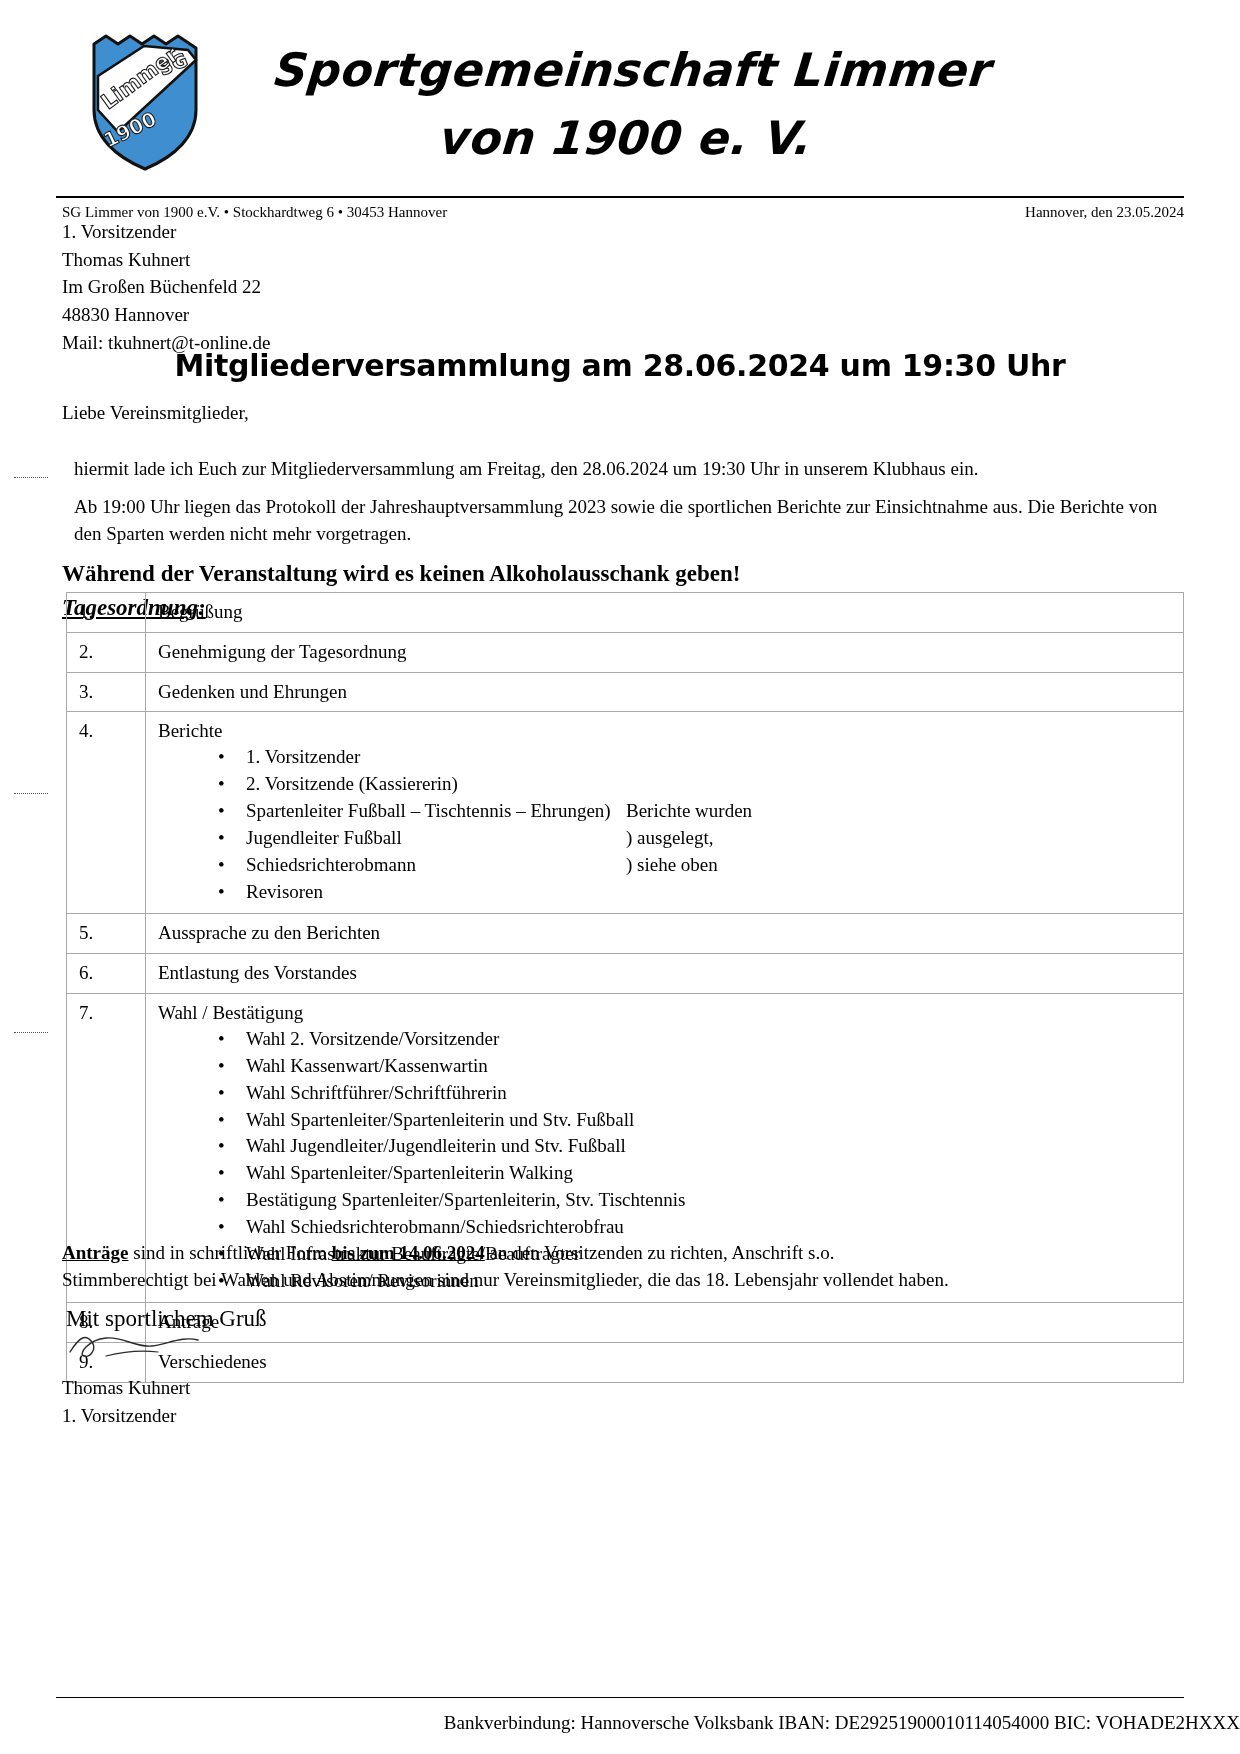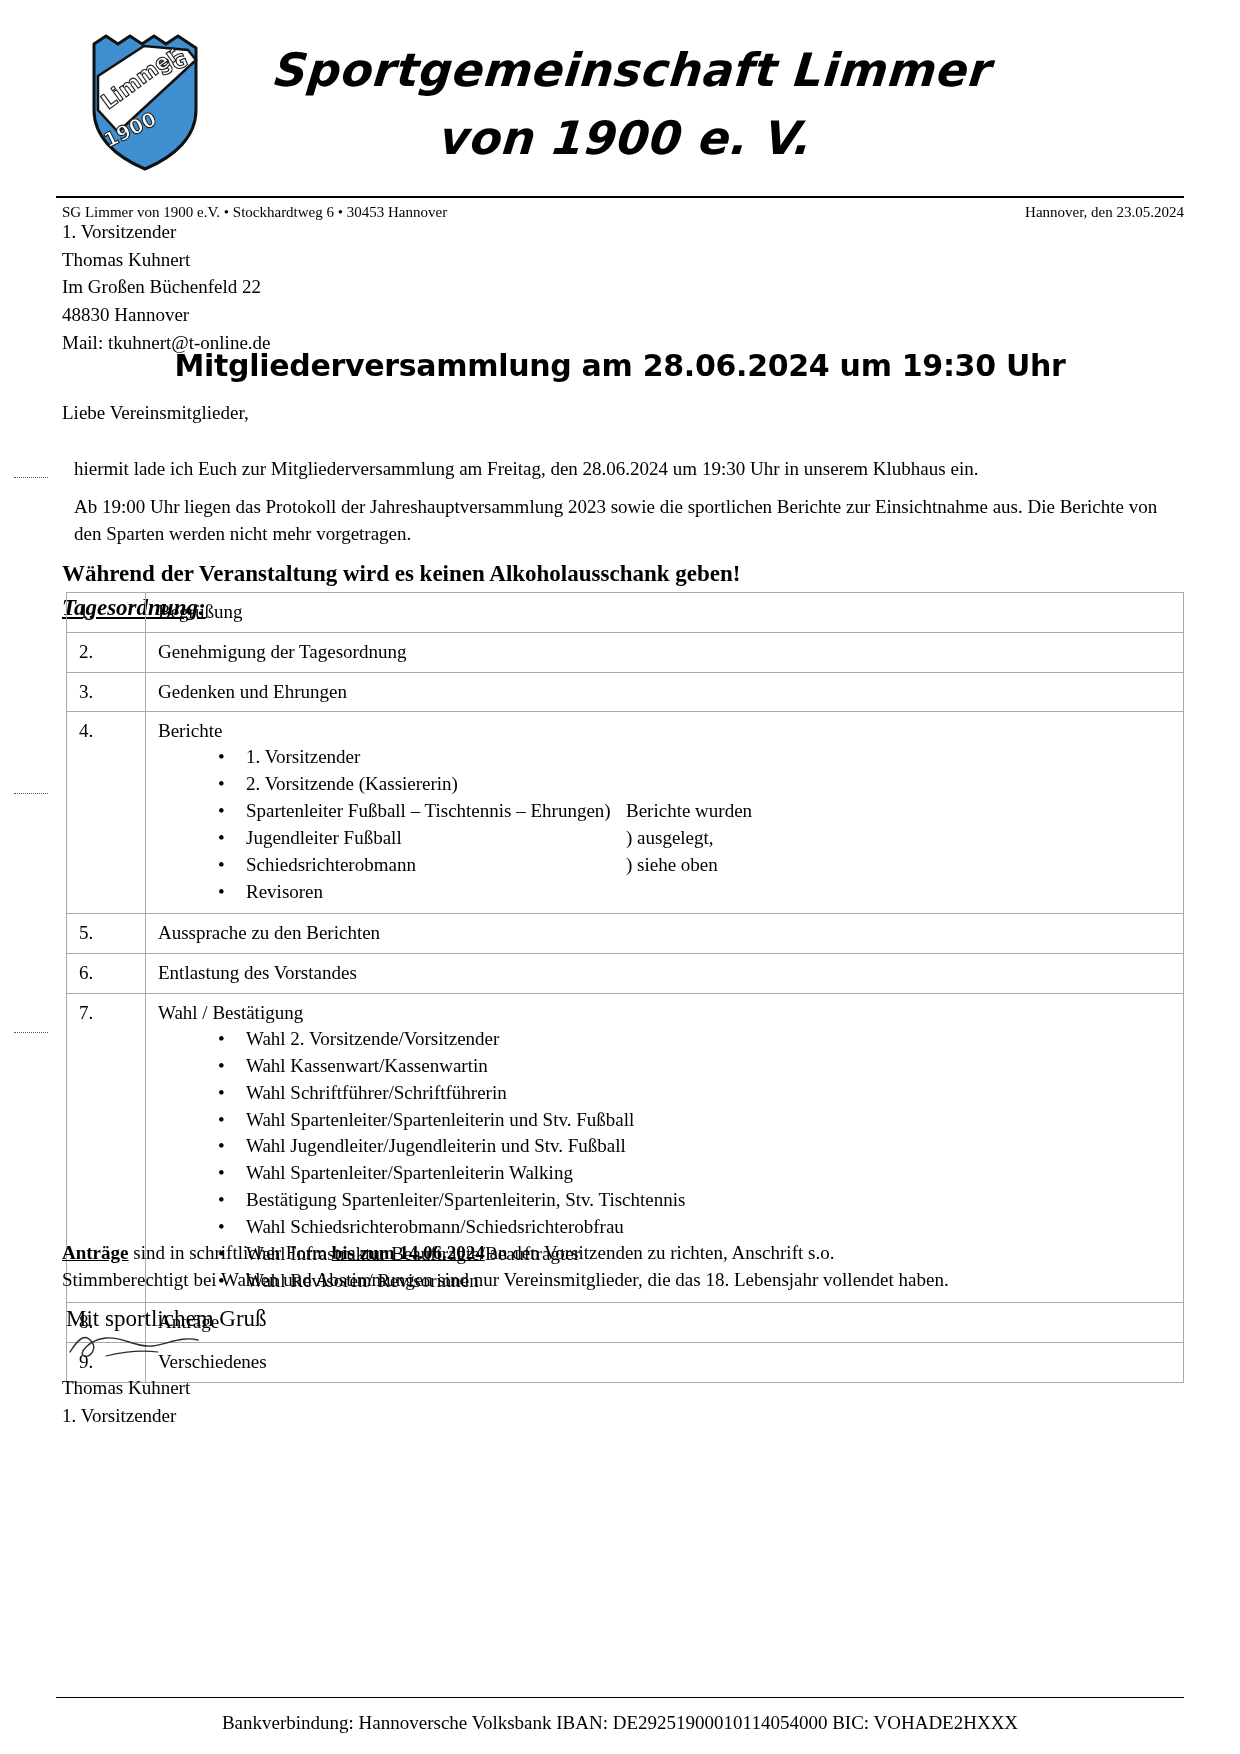--- a/index.html
+++ b/index.html
@@ -211,21 +211,21 @@
     left: 56px;
     right: 56px;
     bottom: 56px;
     border-top: 1px solid #000;
   }
   .footer-text {
     position: absolute;
     left: 0;
     right: 0;
     bottom: 20px;
-    text-align: center;
+    text-align: right;
     font-size: 19px;
   }
 </style>
 </head>
 <body>
 
 <div class="page">
 
   <div class="letterhead">
 

